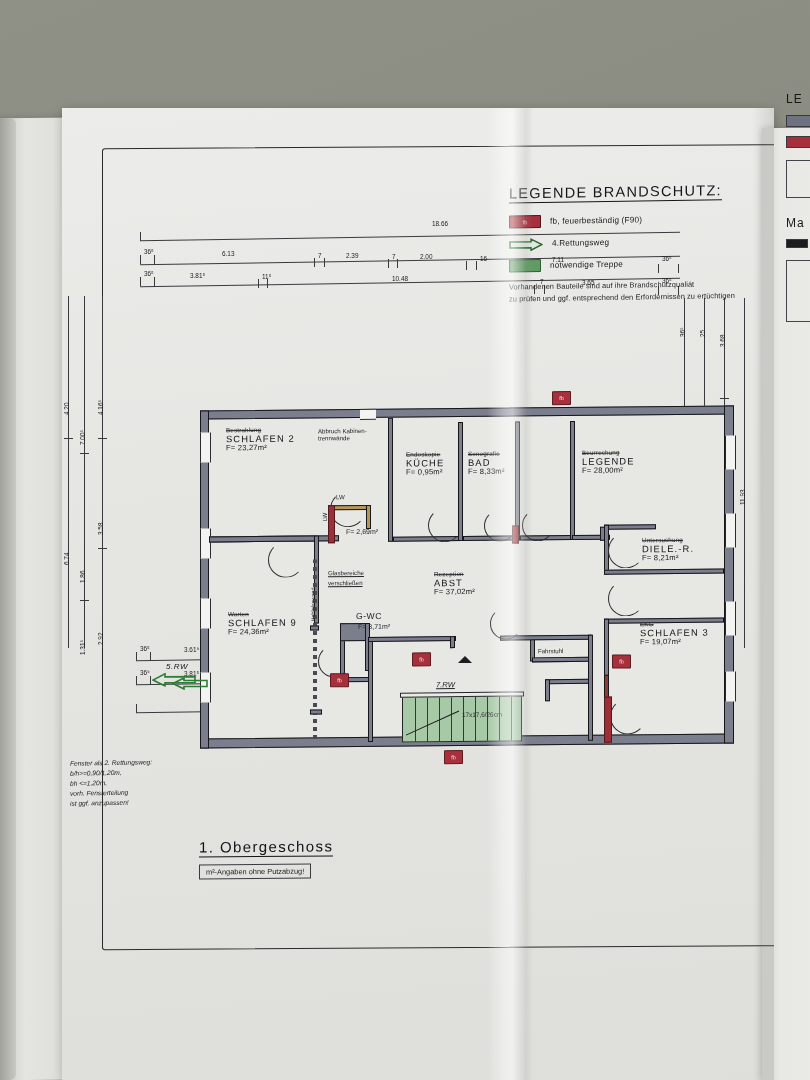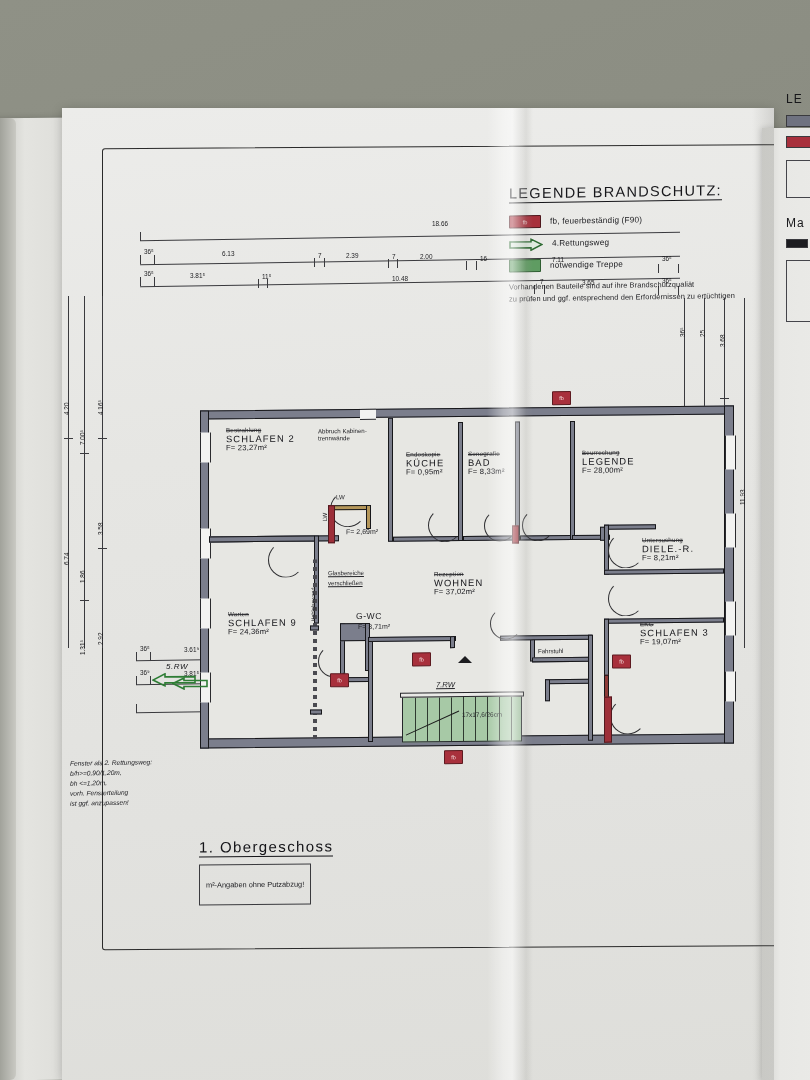--- a/index.html
+++ b/index.html
@@ -85,21 +85,21 @@
   #legend-right{position:absolute;left:786px;top:92px;width:40px;z-index:31;}
   #legend-right .lr-title{font-size:12px;color:#17171a;letter-spacing:1px;}
   #legend-right .lr-sw{width:24px;height:10px;border:1px solid #3a3a3e;margin-top:9px;}
   #legend-right .lr-box{width:30px;height:36px;border:1px solid #44444a;margin-top:12px;}
 
   
   #title{position:absolute;left:137px;top:730px;z-index:30;transform:skewY(-0.5deg);}
   #title .t{font-size:15px;letter-spacing:1.4px;color:#141418;
       border-bottom:1.4px solid #141418;display:inline-block;padding-bottom:1px;}
   #title .sub{margin-top:7px;display:inline-block;border:1px solid #3a3a3e;
-      padding:15px 6px;font-size:7.4px;color:#1b1b1f;}
+      padding:2px 6px;font-size:7.4px;color:#1b1b1f;}
   #fensternote{position:absolute;left:8px;top:650px;font-size:6.6px;line-height:1.52;
       color:#1c1c20;font-style:italic;z-index:30;transform:skewY(-1deg);white-space:nowrap;}
   #rw-label{position:absolute;left:104px;top:554px;font-size:8px;font-style:italic;
       letter-spacing:.6px;color:#16161a;z-index:30;}
   #rw-arrow{position:absolute;left:110px;top:568px;width:36px;height:13px;z-index:30;}
 </style>
 </head>
 <body>
 
 <div id="stage">
@@ -370,21 +370,21 @@
       </div>
 
       <div class="room-label" style="left:28px;top:200px;">
         <div class="rl-strike">Warten</div>
         <div class="rl-name">SCHLAFEN 9</div>
         <div class="rl-area">F= 24,36m²</div>
       </div>
 
       <div class="room-label" style="left:234px;top:162px;">
         <div class="rl-strike">Rezeption</div>
-        <div class="rl-name">WOHNEN</div>
+        <div class="rl-name">ABST</div>
         <div class="rl-area">F= 37,02m²</div>
       </div>
 
       <div class="room-label" style="left:440px;top:214px;">
         <div class="rl-strike">EKG</div>
         <div class="rl-name">SCHLAFEN 3</div>
         <div class="rl-area">F= 19,07m²</div>
       </div>
 
       <div class="note" style="left:118px;top:18px;width:52px;white-space:normal;line-height:1.22;">Abbruch Kabinen-trennwände</div>

